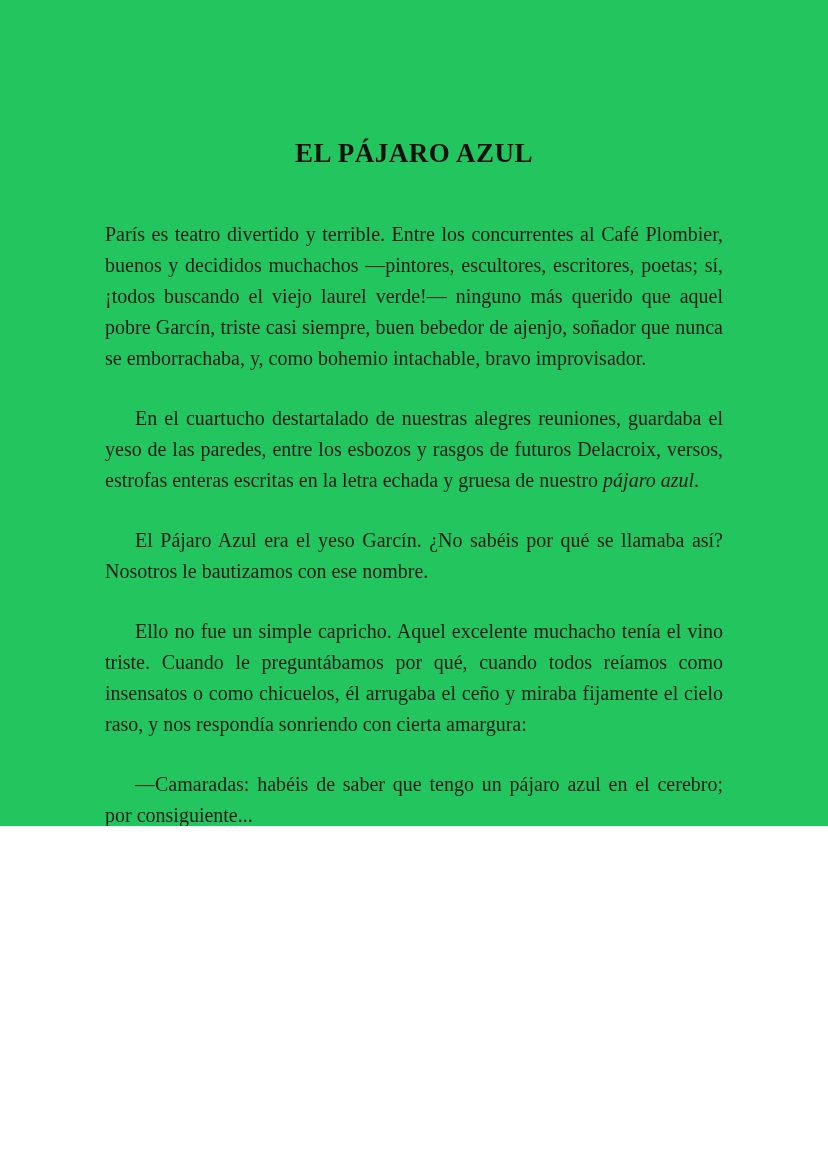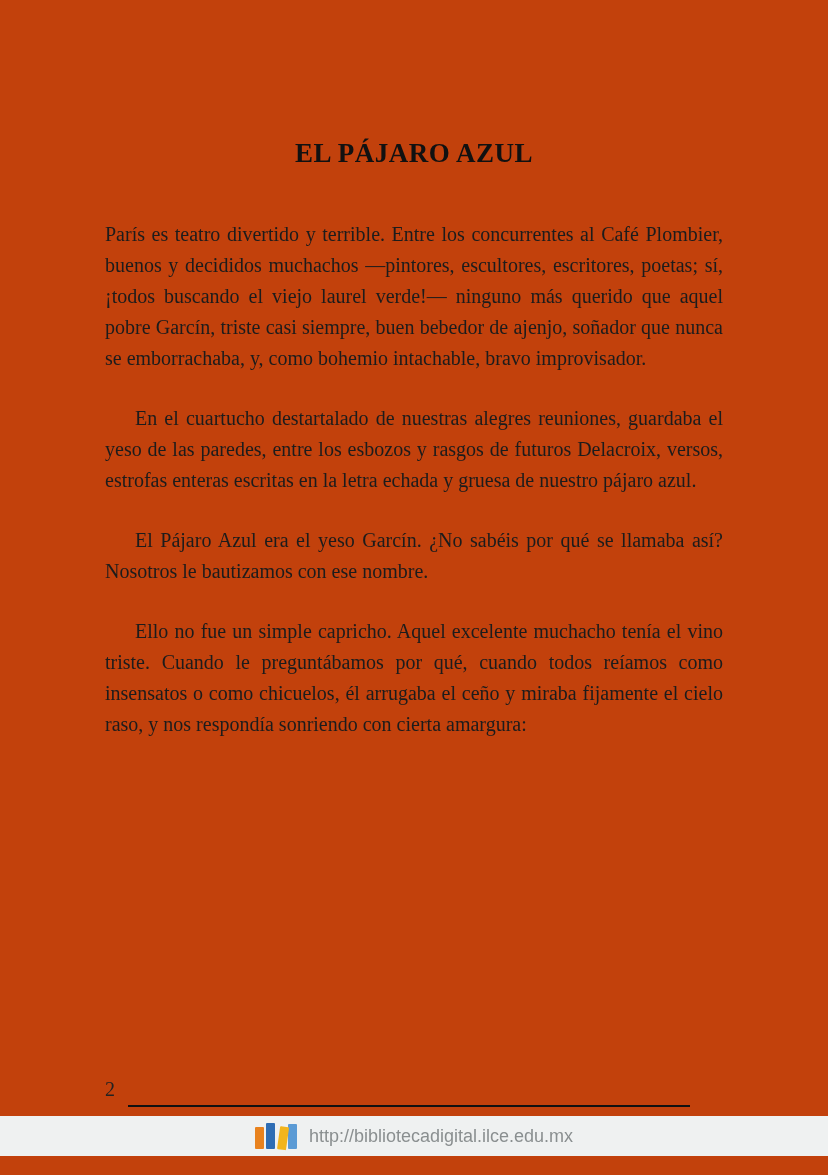--- a/index.html
+++ b/index.html
@@ -1,20 +1,20 @@
 <!DOCTYPE html>
 <html><head>
 <meta charset="utf-8">
 <style>
   html, body { margin: 0; padding: 0; background: #ffffff; }
   .page {
     position: relative;
     width: 828px;
-    height: 1175px;
-    background: #c2410c;
+    height: 826px;
+    background: #22c55e;
     overflow: hidden;
     font-family: "Liberation Serif", serif;
     color: #1c1c1c;
   }
   .content {
     position: absolute;
     left: 105px;
     top: 138px;
     width: 618px;
   }
@@ -28,21 +28,21 @@
   }
   .para {
     margin: 8px 0 29px 0;
     font-size: 20px;
     line-height: 31px;
     text-align: justify;
     text-justify: inter-word;
     color: #1c1c1c;
   }
   .para.indent { text-indent: 30px; }
-  .para .italic { }
+  .para .italic { font-style: italic; }
   .page-number {
     position: absolute;
     left: 105px;
     top: 1078px;
     font-size: 20px;
     color: #222222;
   }
   .footer-line {
     position: absolute;
     left: 128px;
@@ -89,20 +89,21 @@
 
 <div class="page">
 
   <div class="content">
     <h1 class="title">EL PÁJARO AZUL</h1>
     <div>
         <p class="para"><span>París es teatro divertido y terrible. Entre los concurrentes al Café Plombier, buenos y decididos muchachos —pintores, escultores, escritores, poetas; sí, ¡todos buscando el viejo laurel verde!— ninguno más querido que aquel pobre Garcín, triste casi siempre, buen bebedor de ajenjo, soñador que nunca se emborrachaba, y, como bohemio intachable, bravo improvisador.</span></p>
         <p class="para indent"><span>En el cuartucho destartalado de nuestras alegres reuniones, guardaba el yeso de las paredes, entre los esbozos y rasgos de futuros Delacroix, versos, estrofas enteras escritas en la letra echada y gruesa de nuestro </span><span class="italic">pájaro azul</span><span>.</span></p>
         <p class="para indent"><span>El Pájaro Azul era el yeso Garcín. ¿No sabéis por qué se llamaba así? Nosotros le bautizamos con ese nombre.</span></p>
         <p class="para indent"><span>Ello no fue un simple capricho. Aquel excelente muchacho tenía el vino triste. Cuando le preguntábamos por qué, cuando todos reíamos como insensatos o como chicuelos, él arrugaba el ceño y miraba fijamente el cielo raso, y nos respondía sonriendo con cierta amargura:</span></p>
+        <p class="para indent"><span>—Camaradas: habéis de saber que tengo un pájaro azul en el cerebro; por consiguiente...</span></p>
       </div>
   </div>
 
   <div class="page-number">2</div>
 
   <div class="footer-line"></div>
 
   <div class="footer-band">
     <span class="books-logo">
       <span class="book b0" style="background: rgb(232, 130, 30);"></span>

